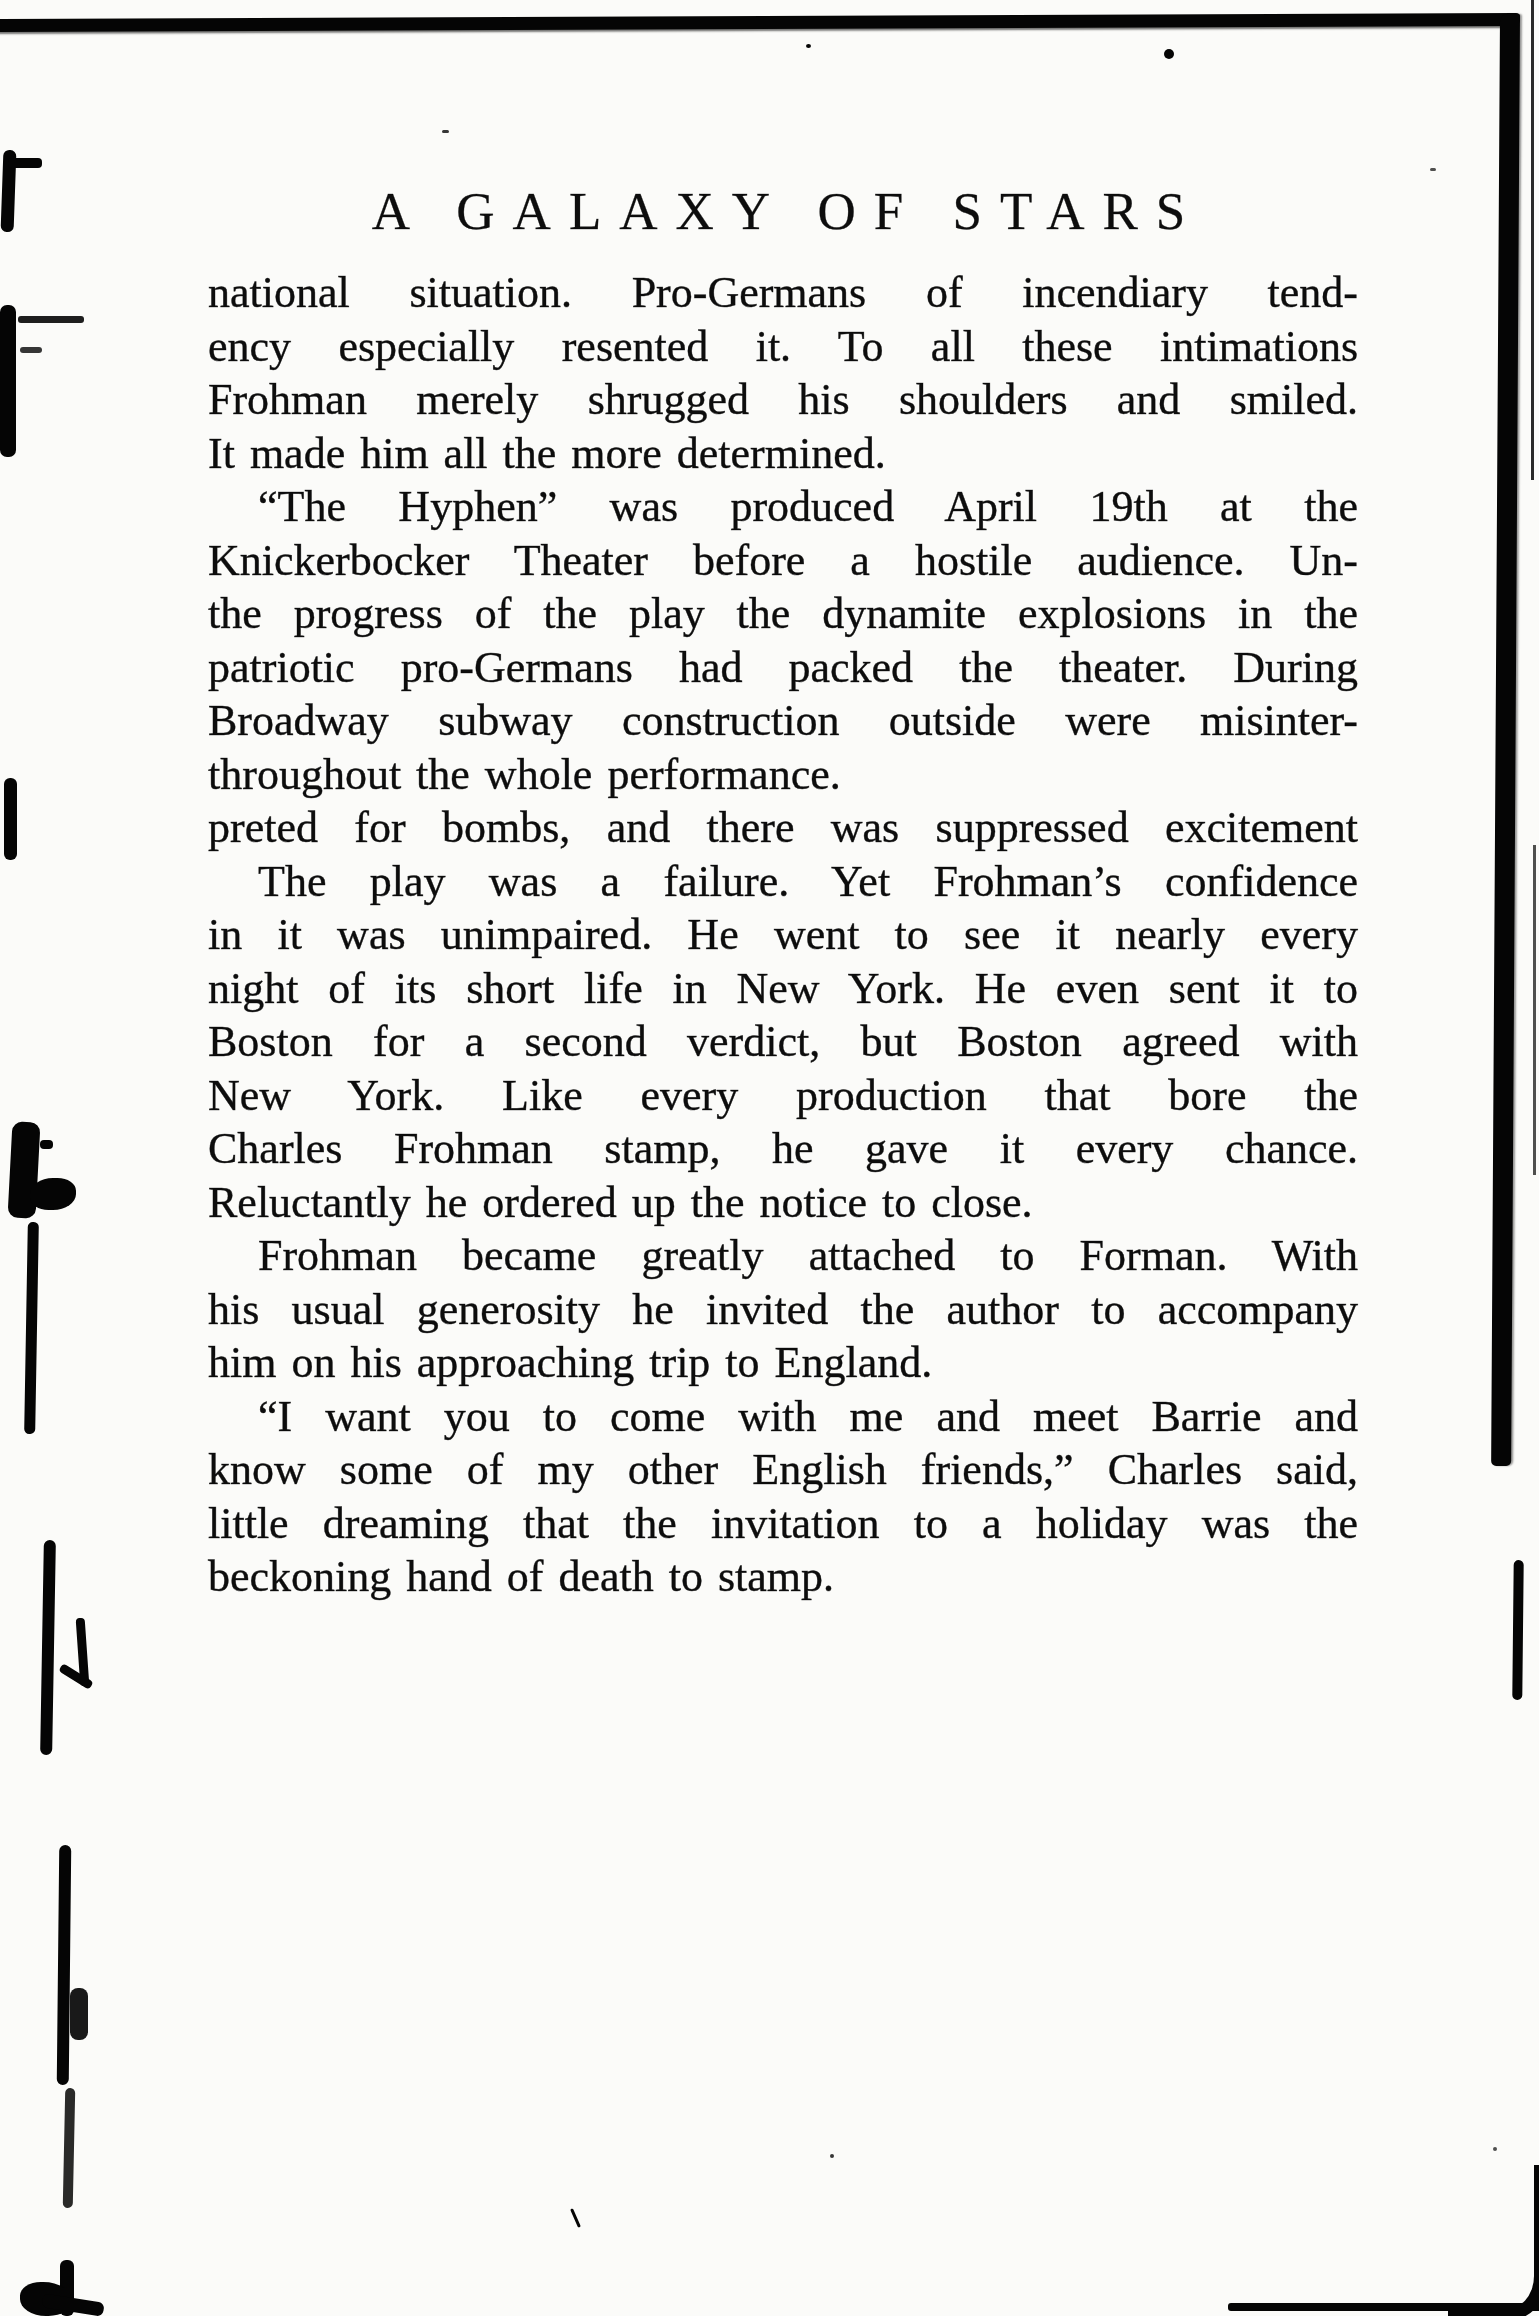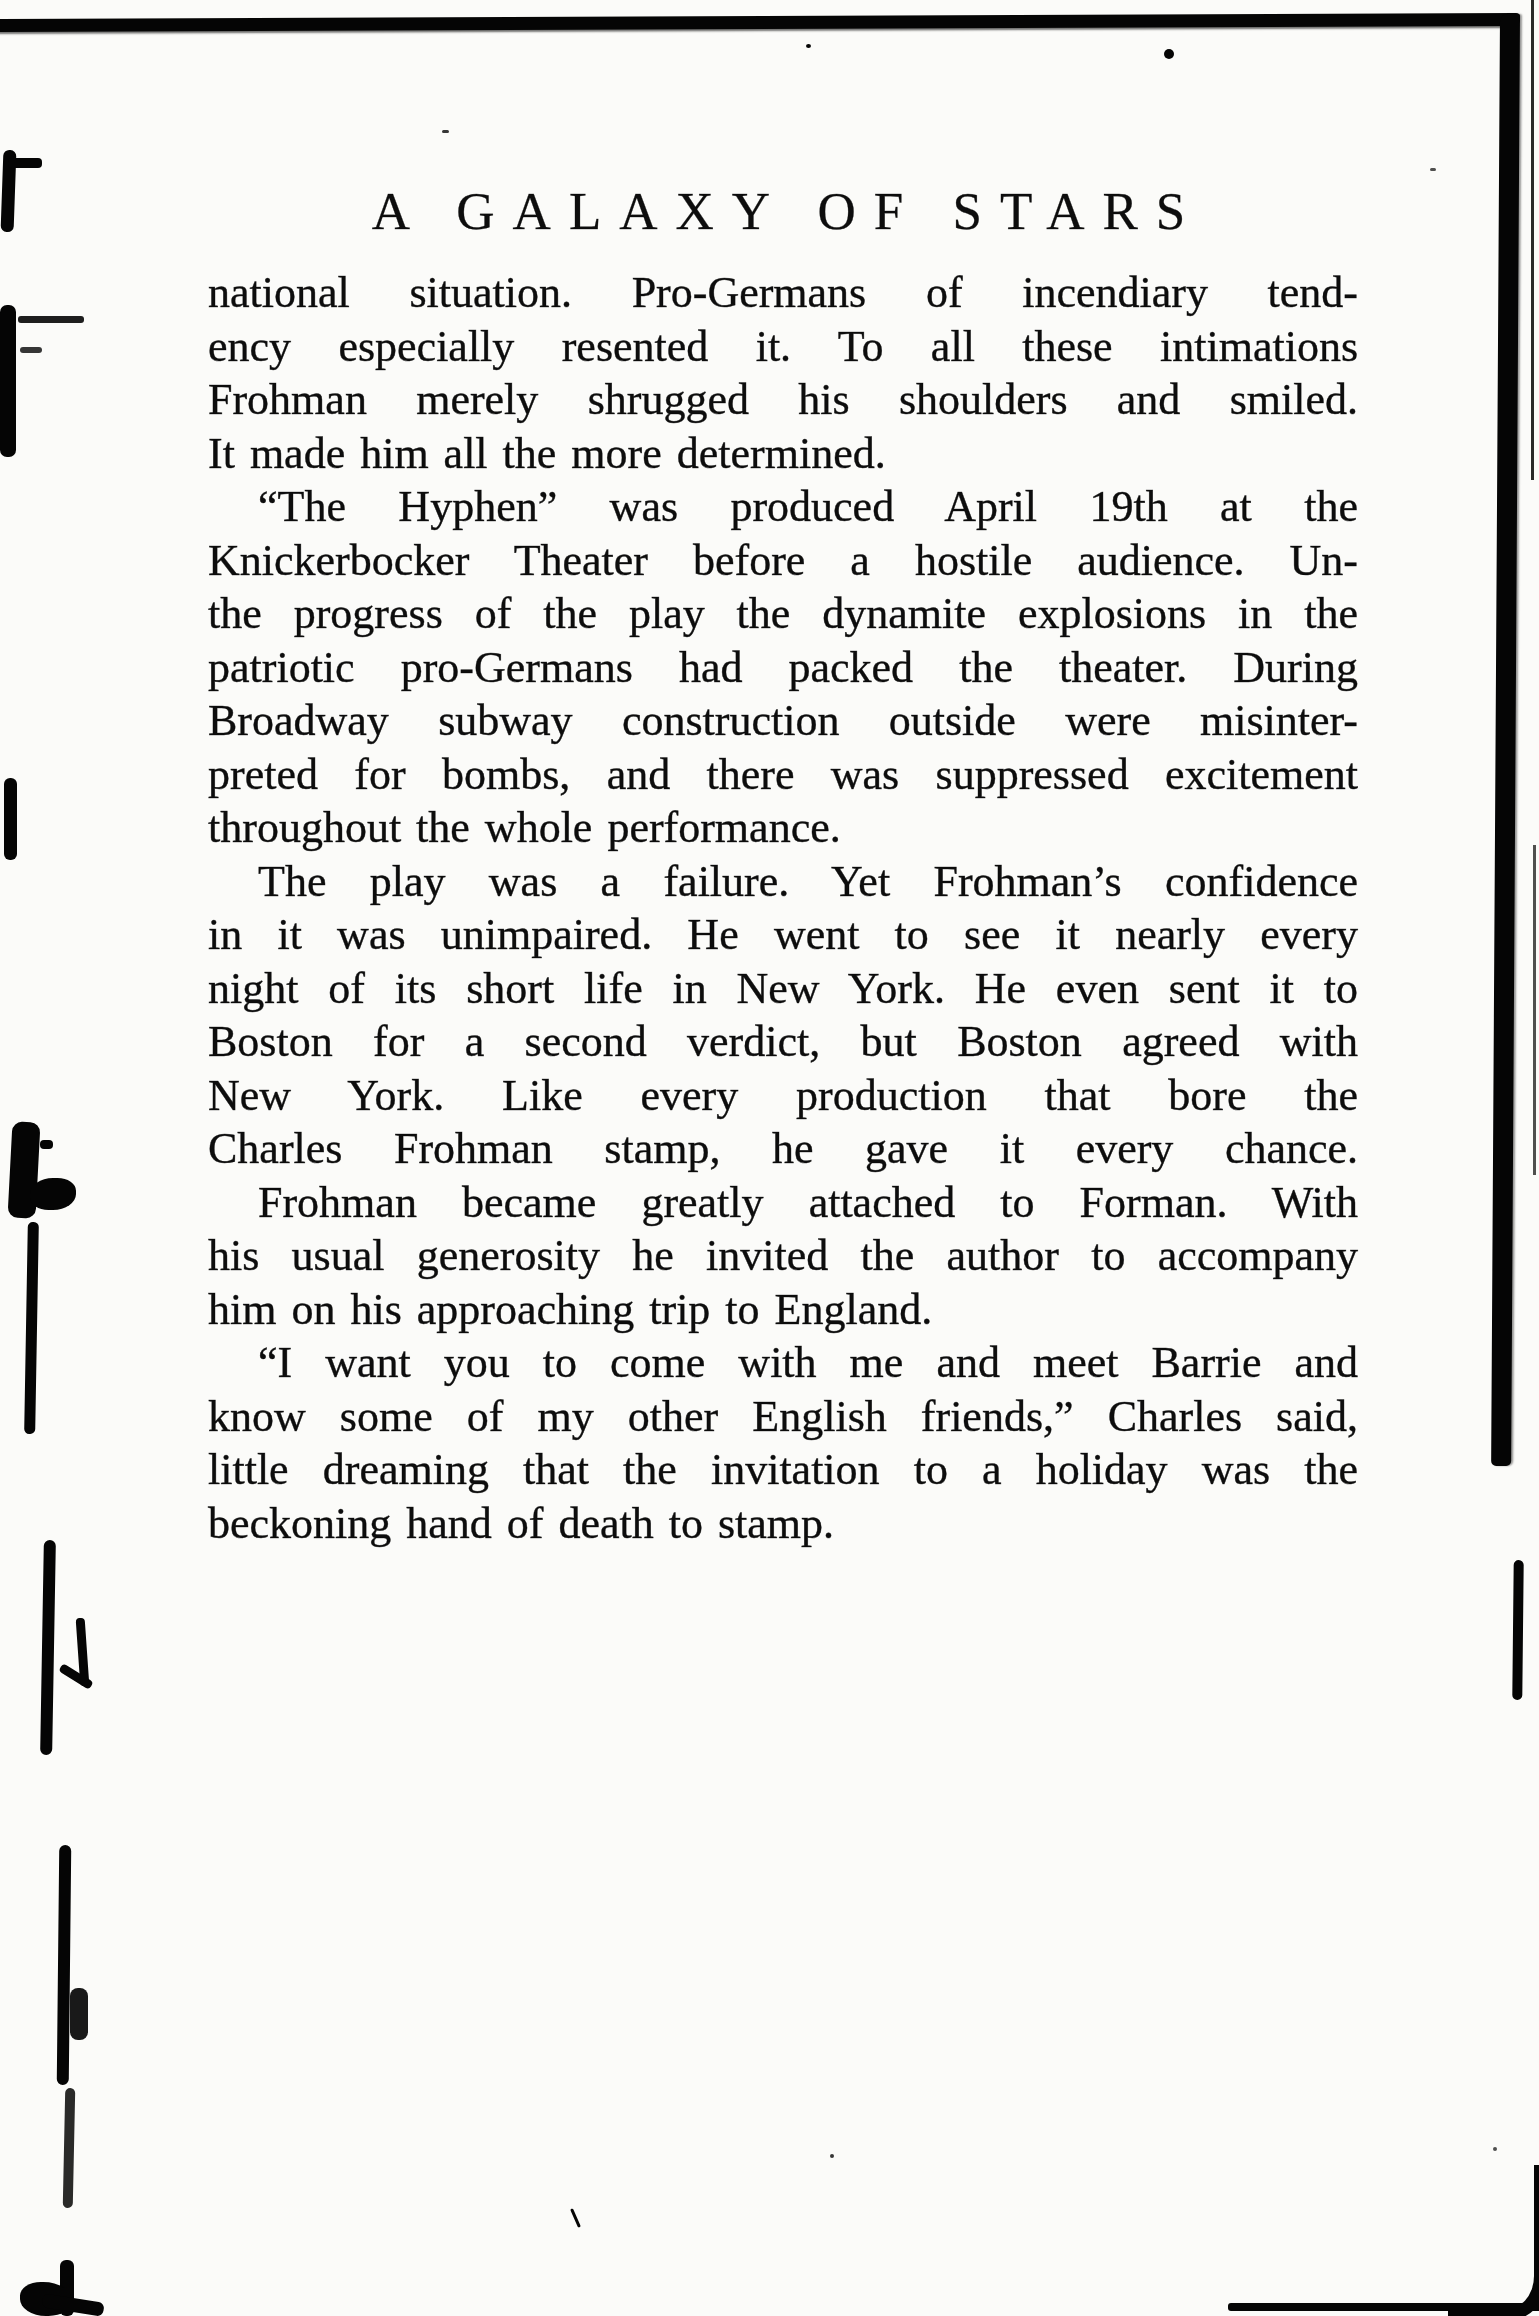--- a/index.html
+++ b/index.html
@@ -104,28 +104,29 @@
   <div class="text-block">
       <div class="line just">national situation.  Pro-Germans of incendiary tend-</div>
       <div class="line just">ency especially resented it.  To all these intimations</div>
       <div class="line just">Frohman merely shrugged his shoulders and smiled.</div>
       <div class="line last">It made him all the more determined.</div>
       <div class="line just indent">“The Hyphen” was produced April 19th at the</div>
       <div class="line just">Knickerbocker Theater before a hostile audience.  Un-</div>
       <div class="line just">the progress of the play the dynamite explosions in the</div>
       <div class="line just">patriotic pro-Germans had packed the theater.  During</div>
       <div class="line just">Broadway subway construction outside were misinter-</div>
+      <div class="line last">throughout the whole performance.</div>
       <div class="line just">preted for bombs, and there was suppressed excitement</div>
-      <div class="line last">throughout the whole performance.</div>
       <div class="line just indent">The play was a failure.  Yet Frohman’s confidence</div>
       <div class="line just">in it was unimpaired.  He went to see it nearly every</div>
       <div class="line just">night of its short life in New York.  He even sent it to</div>
       <div class="line just">Boston for a second verdict, but Boston agreed with</div>
       <div class="line just">New York.  Like every production that bore the</div>
       <div class="line just">Charles Frohman stamp, he gave it every chance.</div>
+      <div class="line last">Reluctantly he ordered up the notice to close.</div>
       <div class="line just indent">Frohman became greatly attached to Forman.  With</div>
       <div class="line just">his usual generosity he invited the author to accompany</div>
       <div class="line last">him on his approaching trip to England.</div>
       <div class="line just indent">“I want you to come with me and meet Barrie and</div>
       <div class="line just">know some of my other English friends,” Charles said,</div>
       <div class="line just">little dreaming that the invitation to a holiday was the</div>
       <div class="line last">beckoning hand of death to stamp.</div>
     </div>
 
   <div class="art top-border"></div>

